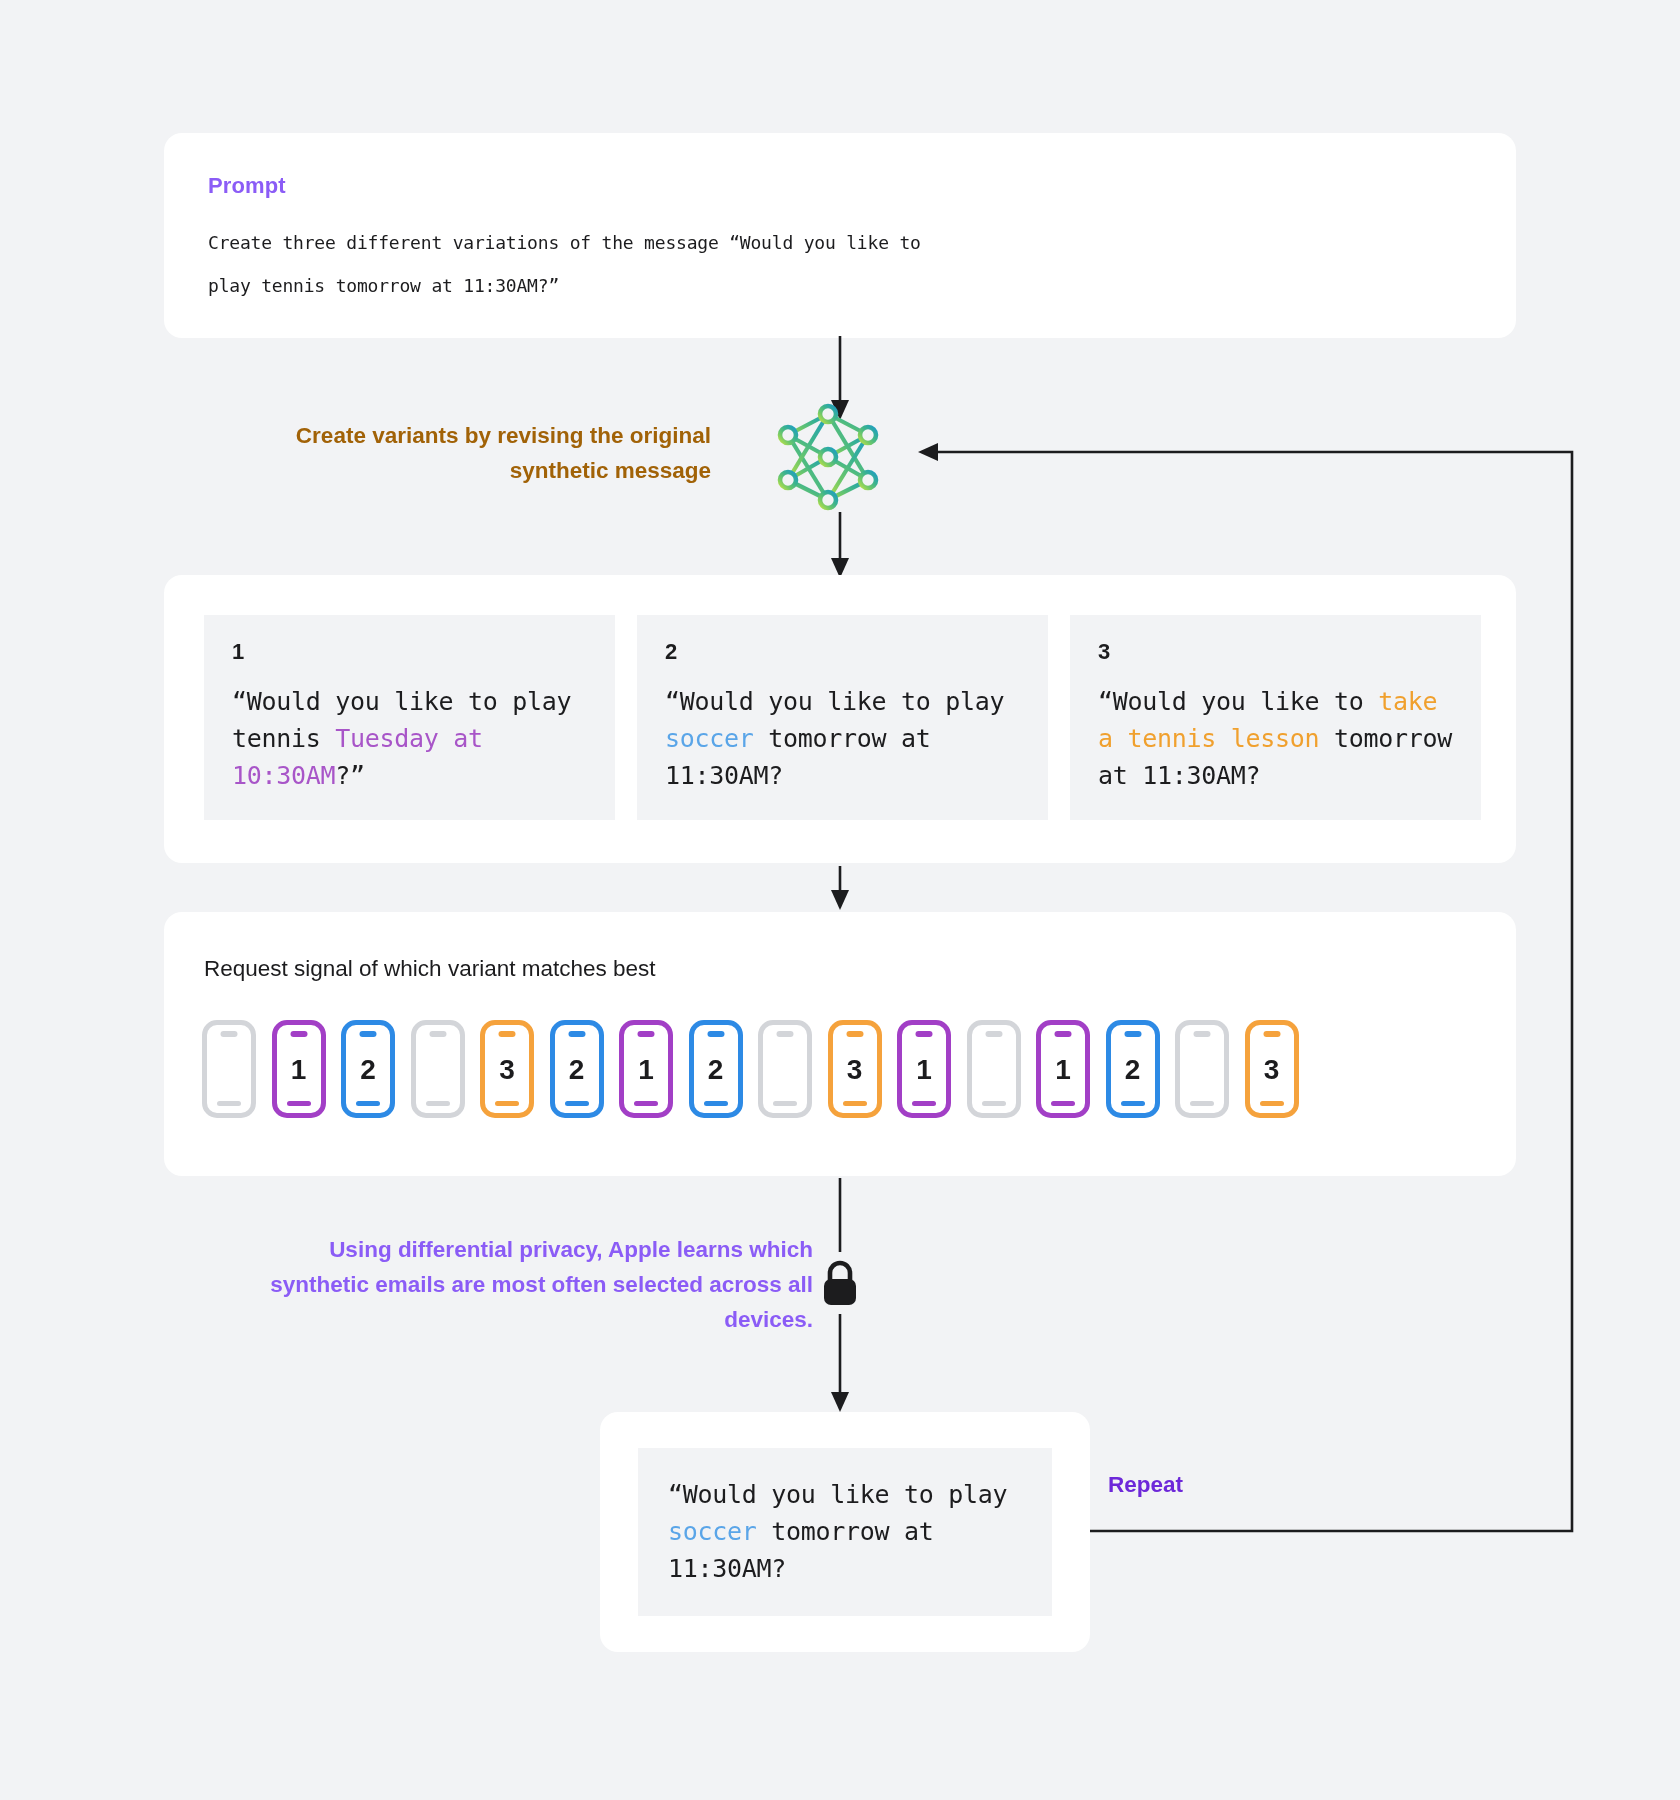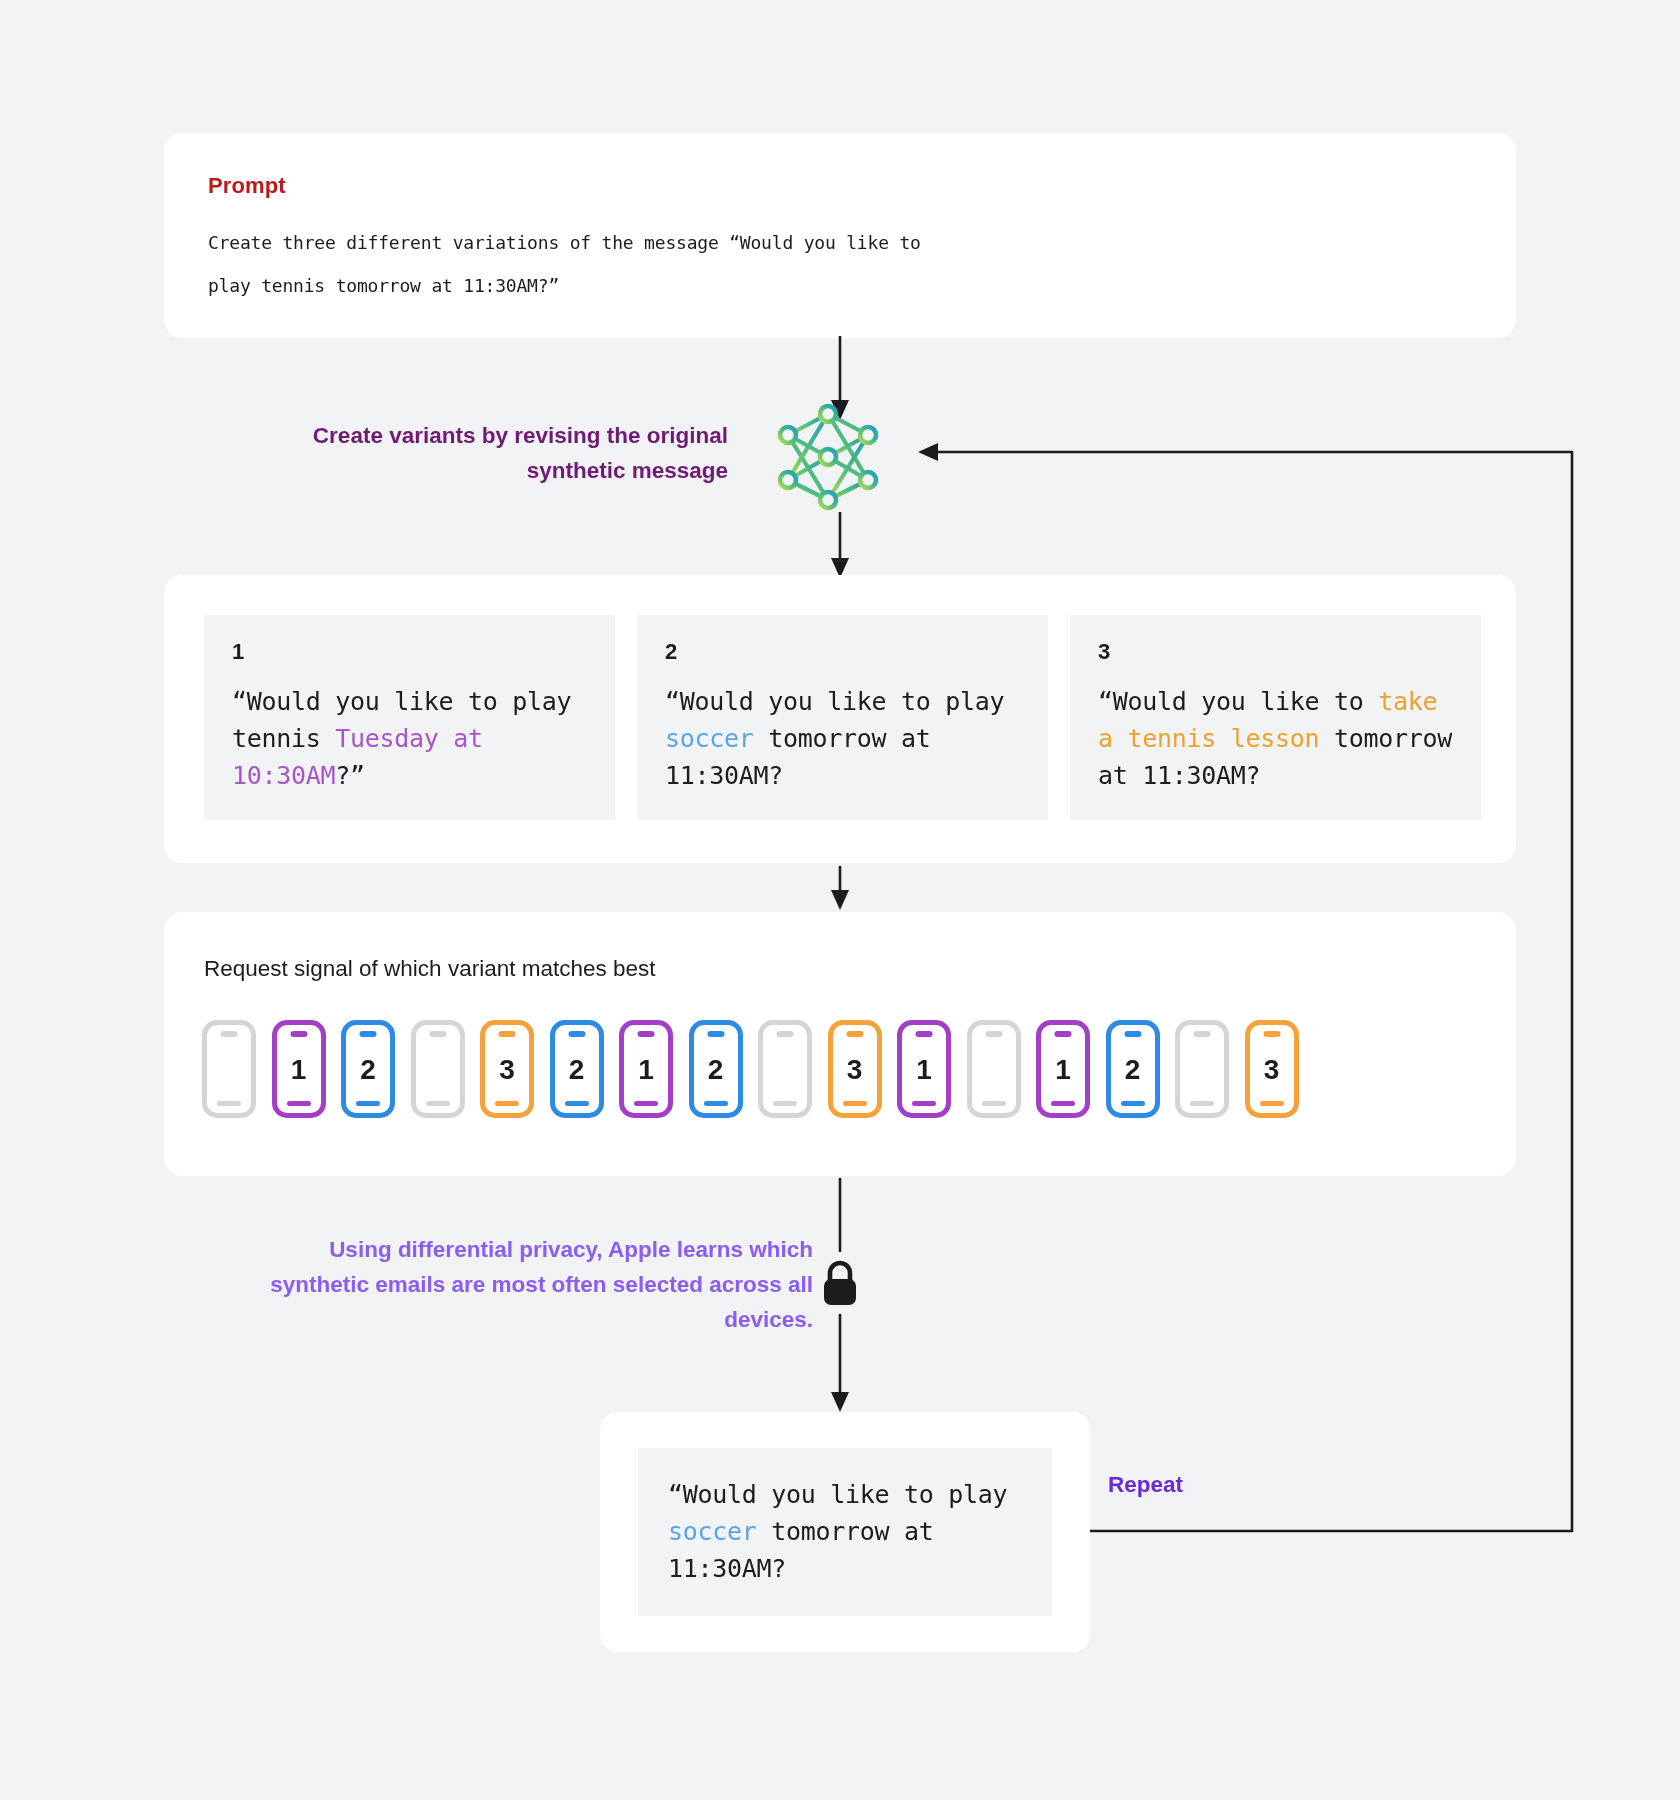--- a/index.html
+++ b/index.html
@@ -32,21 +32,21 @@
     left: 164px;
     top: 133px;
     width: 1352px;
     height: 205px;
     box-sizing: border-box;
     padding: 40px 44px 0 44px;
   }
   .prompt-label {
     font-size: 22px;
     font-weight: bold;
-    color: #b91c1c;
+    color: #8b5cf6;
     letter-spacing: .1px;
   }
   .mono {
     font-family: "DejaVu Sans Mono", "Liberation Mono", monospace;
   }
   .prompt-text {
     margin-top: 22px;
     font-size: 18px;
     line-height: 43px;
     color: #1c1c1e;
@@ -56,28 +56,28 @@
 
   
   .conn {
     position: absolute;
     pointer-events: none;
   }
 
   
   #nn-label {
     position: absolute;
-    left: 278px;
+    left: 261px;
     top: 418px;
     width: 450px;
     text-align: right;
     font-size: 22.5px;
     font-weight: bold;
     line-height: 35px;
-    color: #701a75;
+    color: #a16207;
   }
   #nn-icon {
     position: absolute;
     left: 768px;
     top: 402px;
     width: 120px;
     height: 110px;
   }
 
   

